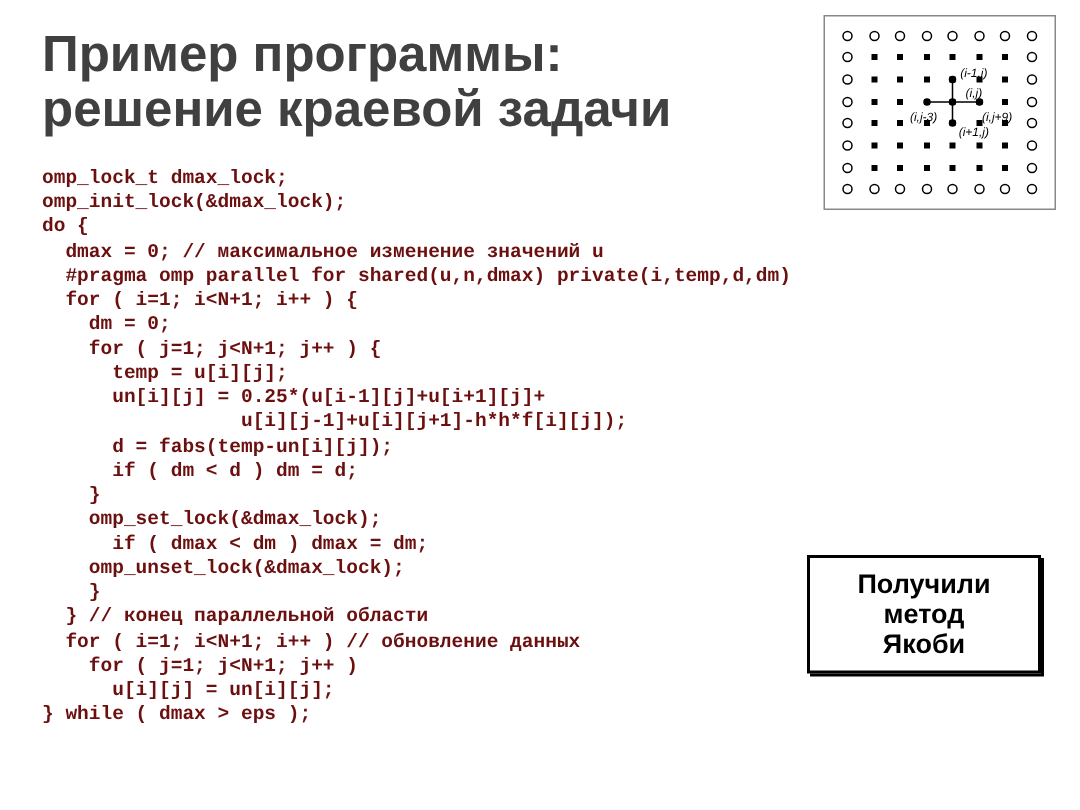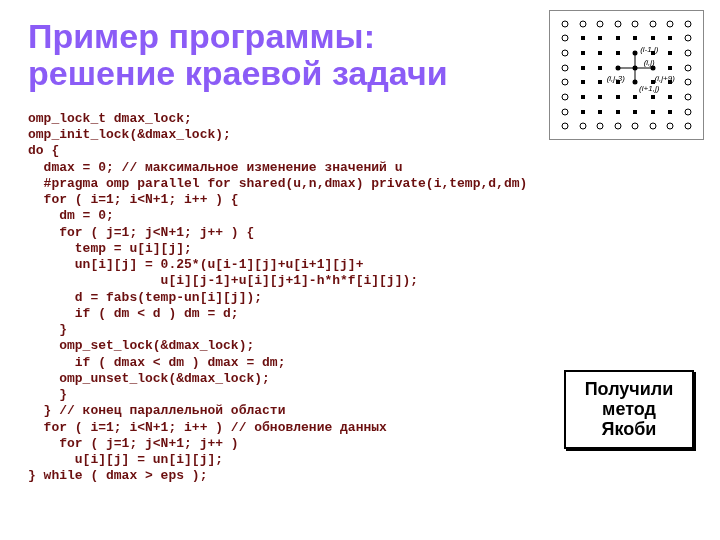--- a/index.html
+++ b/index.html
@@ -11,21 +11,21 @@
     font-family: Arial, Helvetica, sans-serif;
     background: #fff;
     color: #000;
     position: relative;
   }
   .title {
     font-size: 34px;
     font-weight: bold;
     line-height: 1.1;
     margin-bottom: 18px;
-    color: #8b5cf6;
+    color: #404040;
     white-space: pre-line;
   }
   .code {
     font-family: "Courier New", Courier, monospace;
     font-size: 13px;
     line-height: 1.25;
     color: #6b0f0f;
     font-weight: bold;
     white-space: pre;
   }
@@ -77,21 +77,21 @@
     transform: translate(-50%, -50%);
     white-space: nowrap;
   }
   .callout {
     position: absolute;
     right: 26px;
     top: 370px;
     width: 120px;
     border: 2px solid #000;
     box-shadow: 2px 2px 0 #000;
-    padding: 8px 3px;
+    padding: 8px 16px;
     text-align: center;
     font-size: 18px;
     font-weight: bold;
     background: #fff;
     line-height: 1.1;
     white-space: pre-line;
   }
 </style>
 </head>
 <body>

